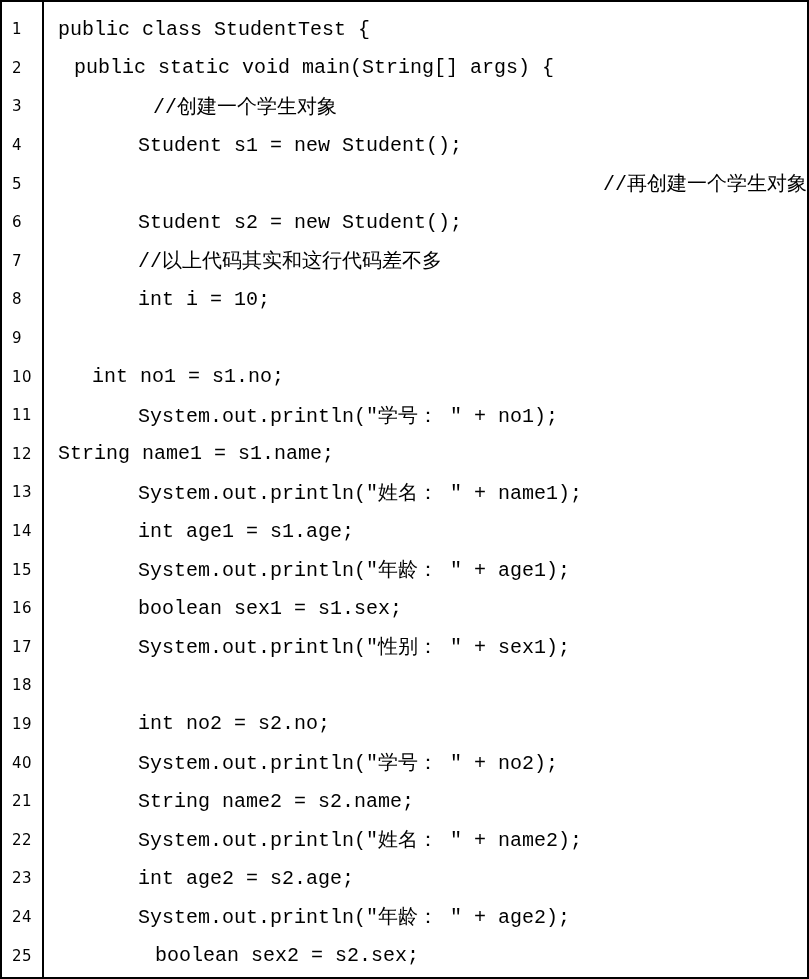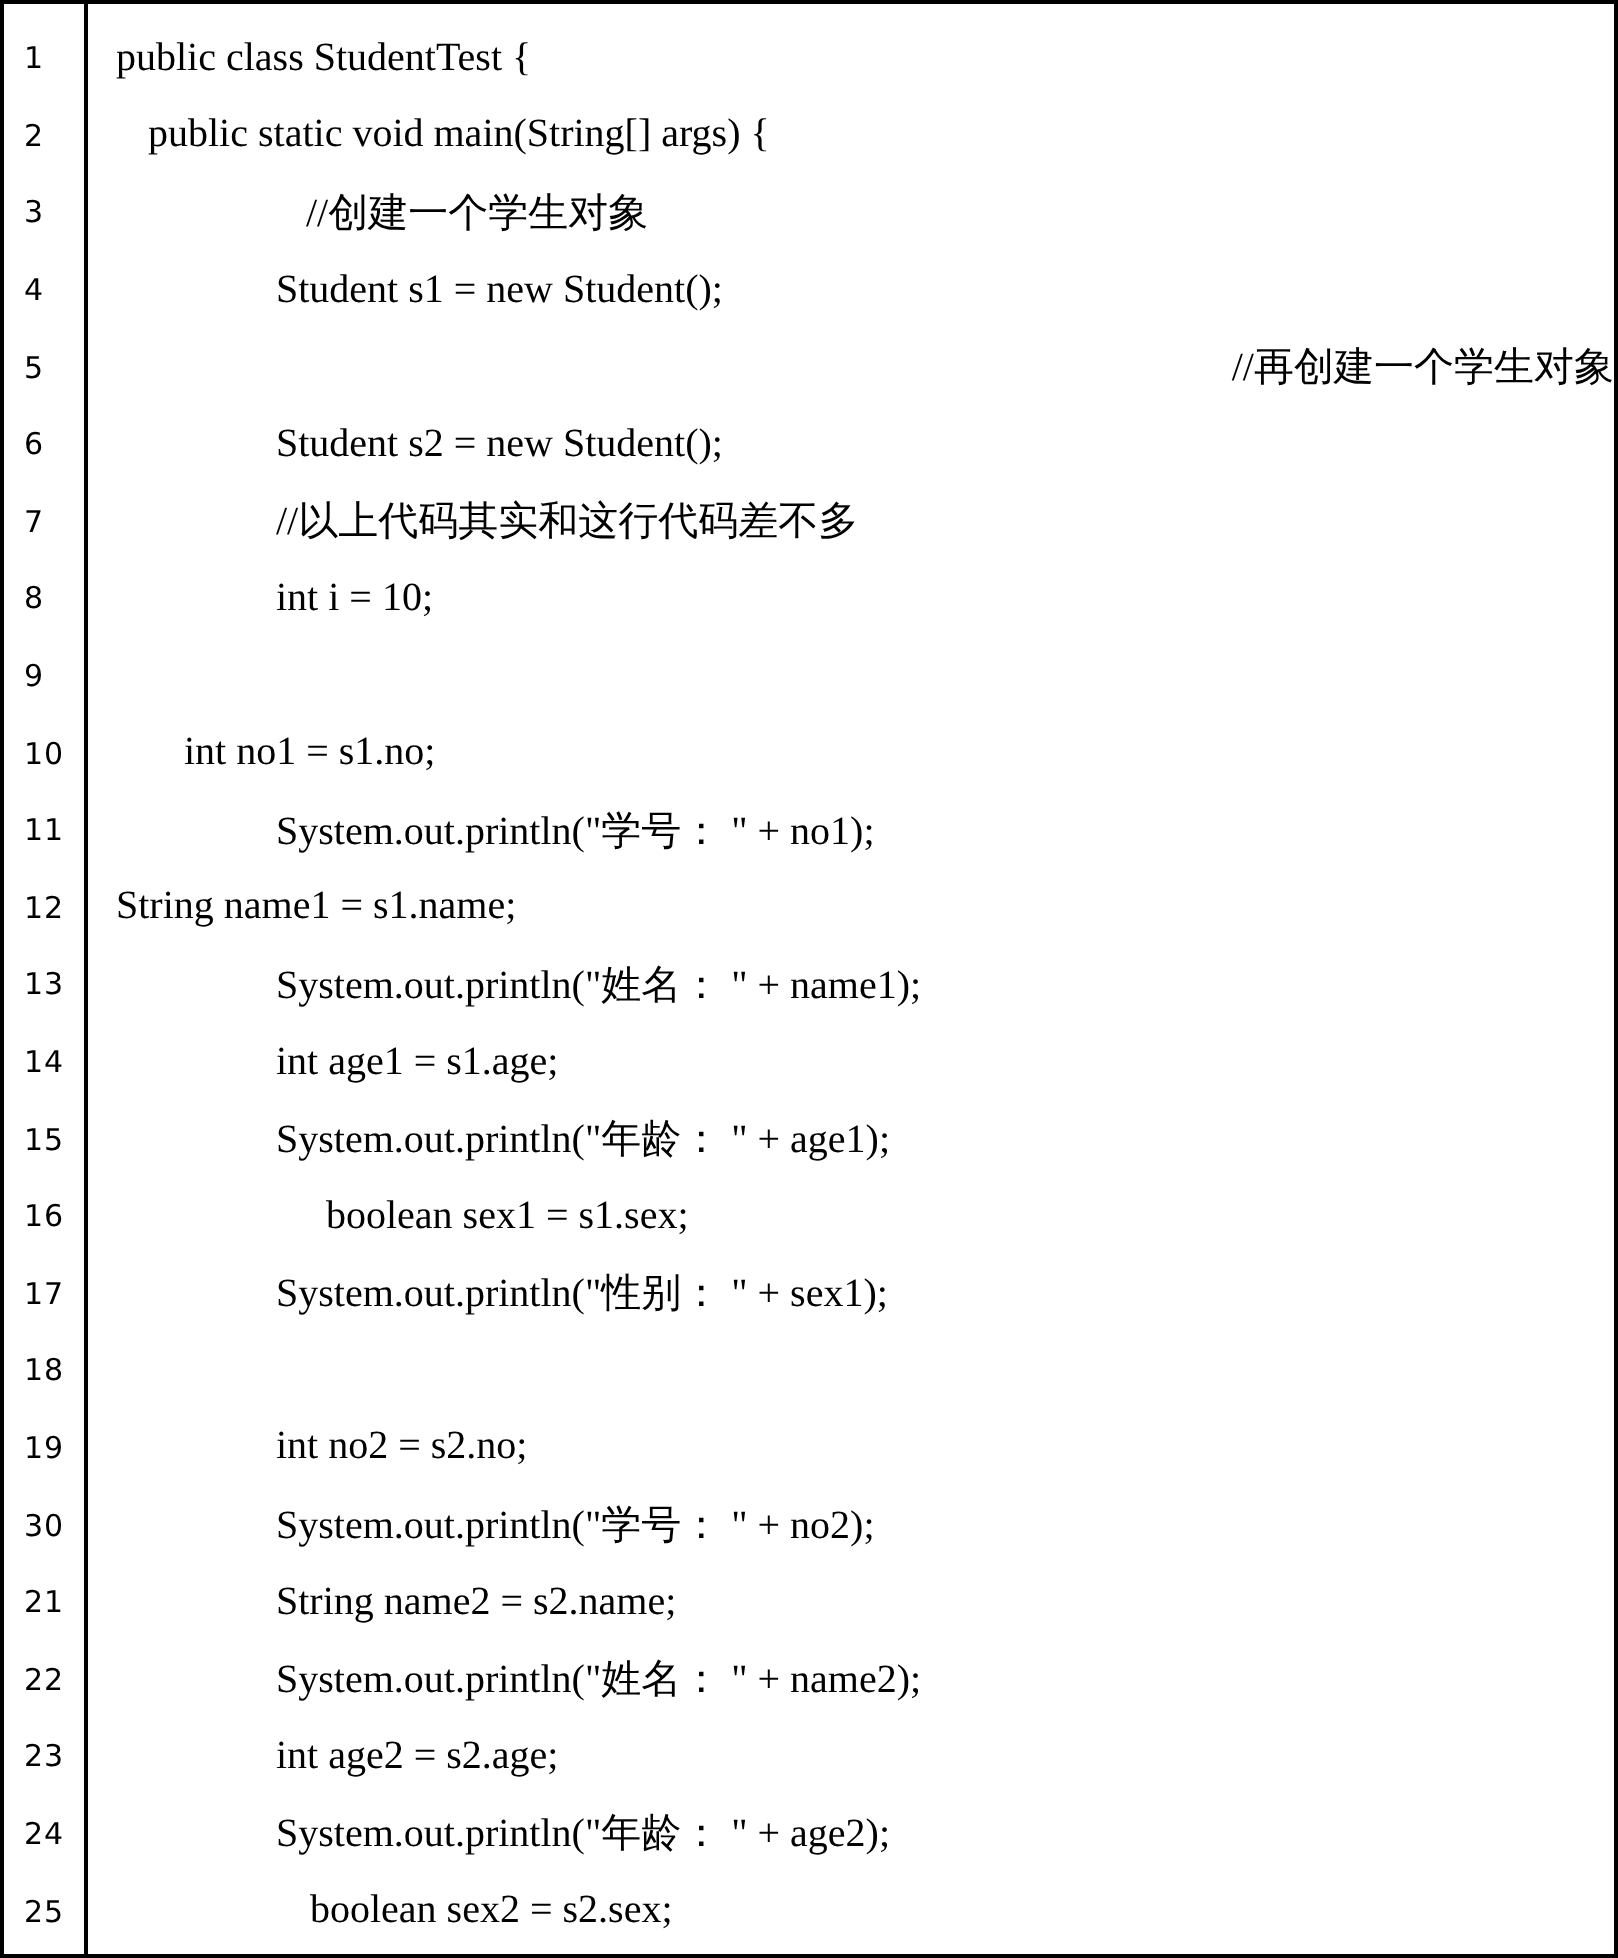--- a/index.html
+++ b/index.html
@@ -37,21 +37,21 @@
     padding-left: 10px;
     font-family: "DejaVu Sans", sans-serif;
     font-size: 15px;
     color: #000000;
     letter-spacing: 0.5px;
   }
   .codecell {
     flex: 1 1 auto;
     box-sizing: border-box;
     padding-left: 14px;
-    font-family: Liberation Serif, serif;
+    font-family: Liberation Mono, monospace;
     font-size: 20px;
     color: #000000;
     white-space: pre;
   }
 </style>
 </head>
 <body>
 
 <div class="page">
   <div class="vline"></div>
@@ -111,36 +111,36 @@
   <div class="row">
     <div class="gutter">14</div>
     <div class="codecell" style="padding-left: 94px;">int age1 = s1.age;</div>
   </div>
   <div class="row">
     <div class="gutter">15</div>
     <div class="codecell" style="padding-left: 94px;">System.out.println("年龄： " + age1);</div>
   </div>
   <div class="row">
     <div class="gutter">16</div>
-    <div class="codecell" style="padding-left: 94px; margin-left: 25px;">boolean sex1 = s1.sex;</div>
+    <div class="codecell" style="padding-left: 94px;">boolean sex1 = s1.sex;</div>
   </div>
   <div class="row">
     <div class="gutter">17</div>
     <div class="codecell" style="padding-left: 94px;">System.out.println("性别： " + sex1);</div>
   </div>
   <div class="row">
     <div class="gutter">18</div>
     <div class="codecell" style="padding-left: 14px;"></div>
   </div>
   <div class="row">
     <div class="gutter">19</div>
     <div class="codecell" style="padding-left: 94px;">int no2 = s2.no;</div>
   </div>
   <div class="row">
-    <div class="gutter">30</div>
+    <div class="gutter">40</div>
     <div class="codecell" style="padding-left: 94px;">System.out.println("学号： " + no2);</div>
   </div>
   <div class="row">
     <div class="gutter">21</div>
     <div class="codecell" style="padding-left: 94px;">String name2 = s2.name;</div>
   </div>
   <div class="row">
     <div class="gutter">22</div>
     <div class="codecell" style="padding-left: 94px;">System.out.println("姓名： " + name2);</div>
   </div>

